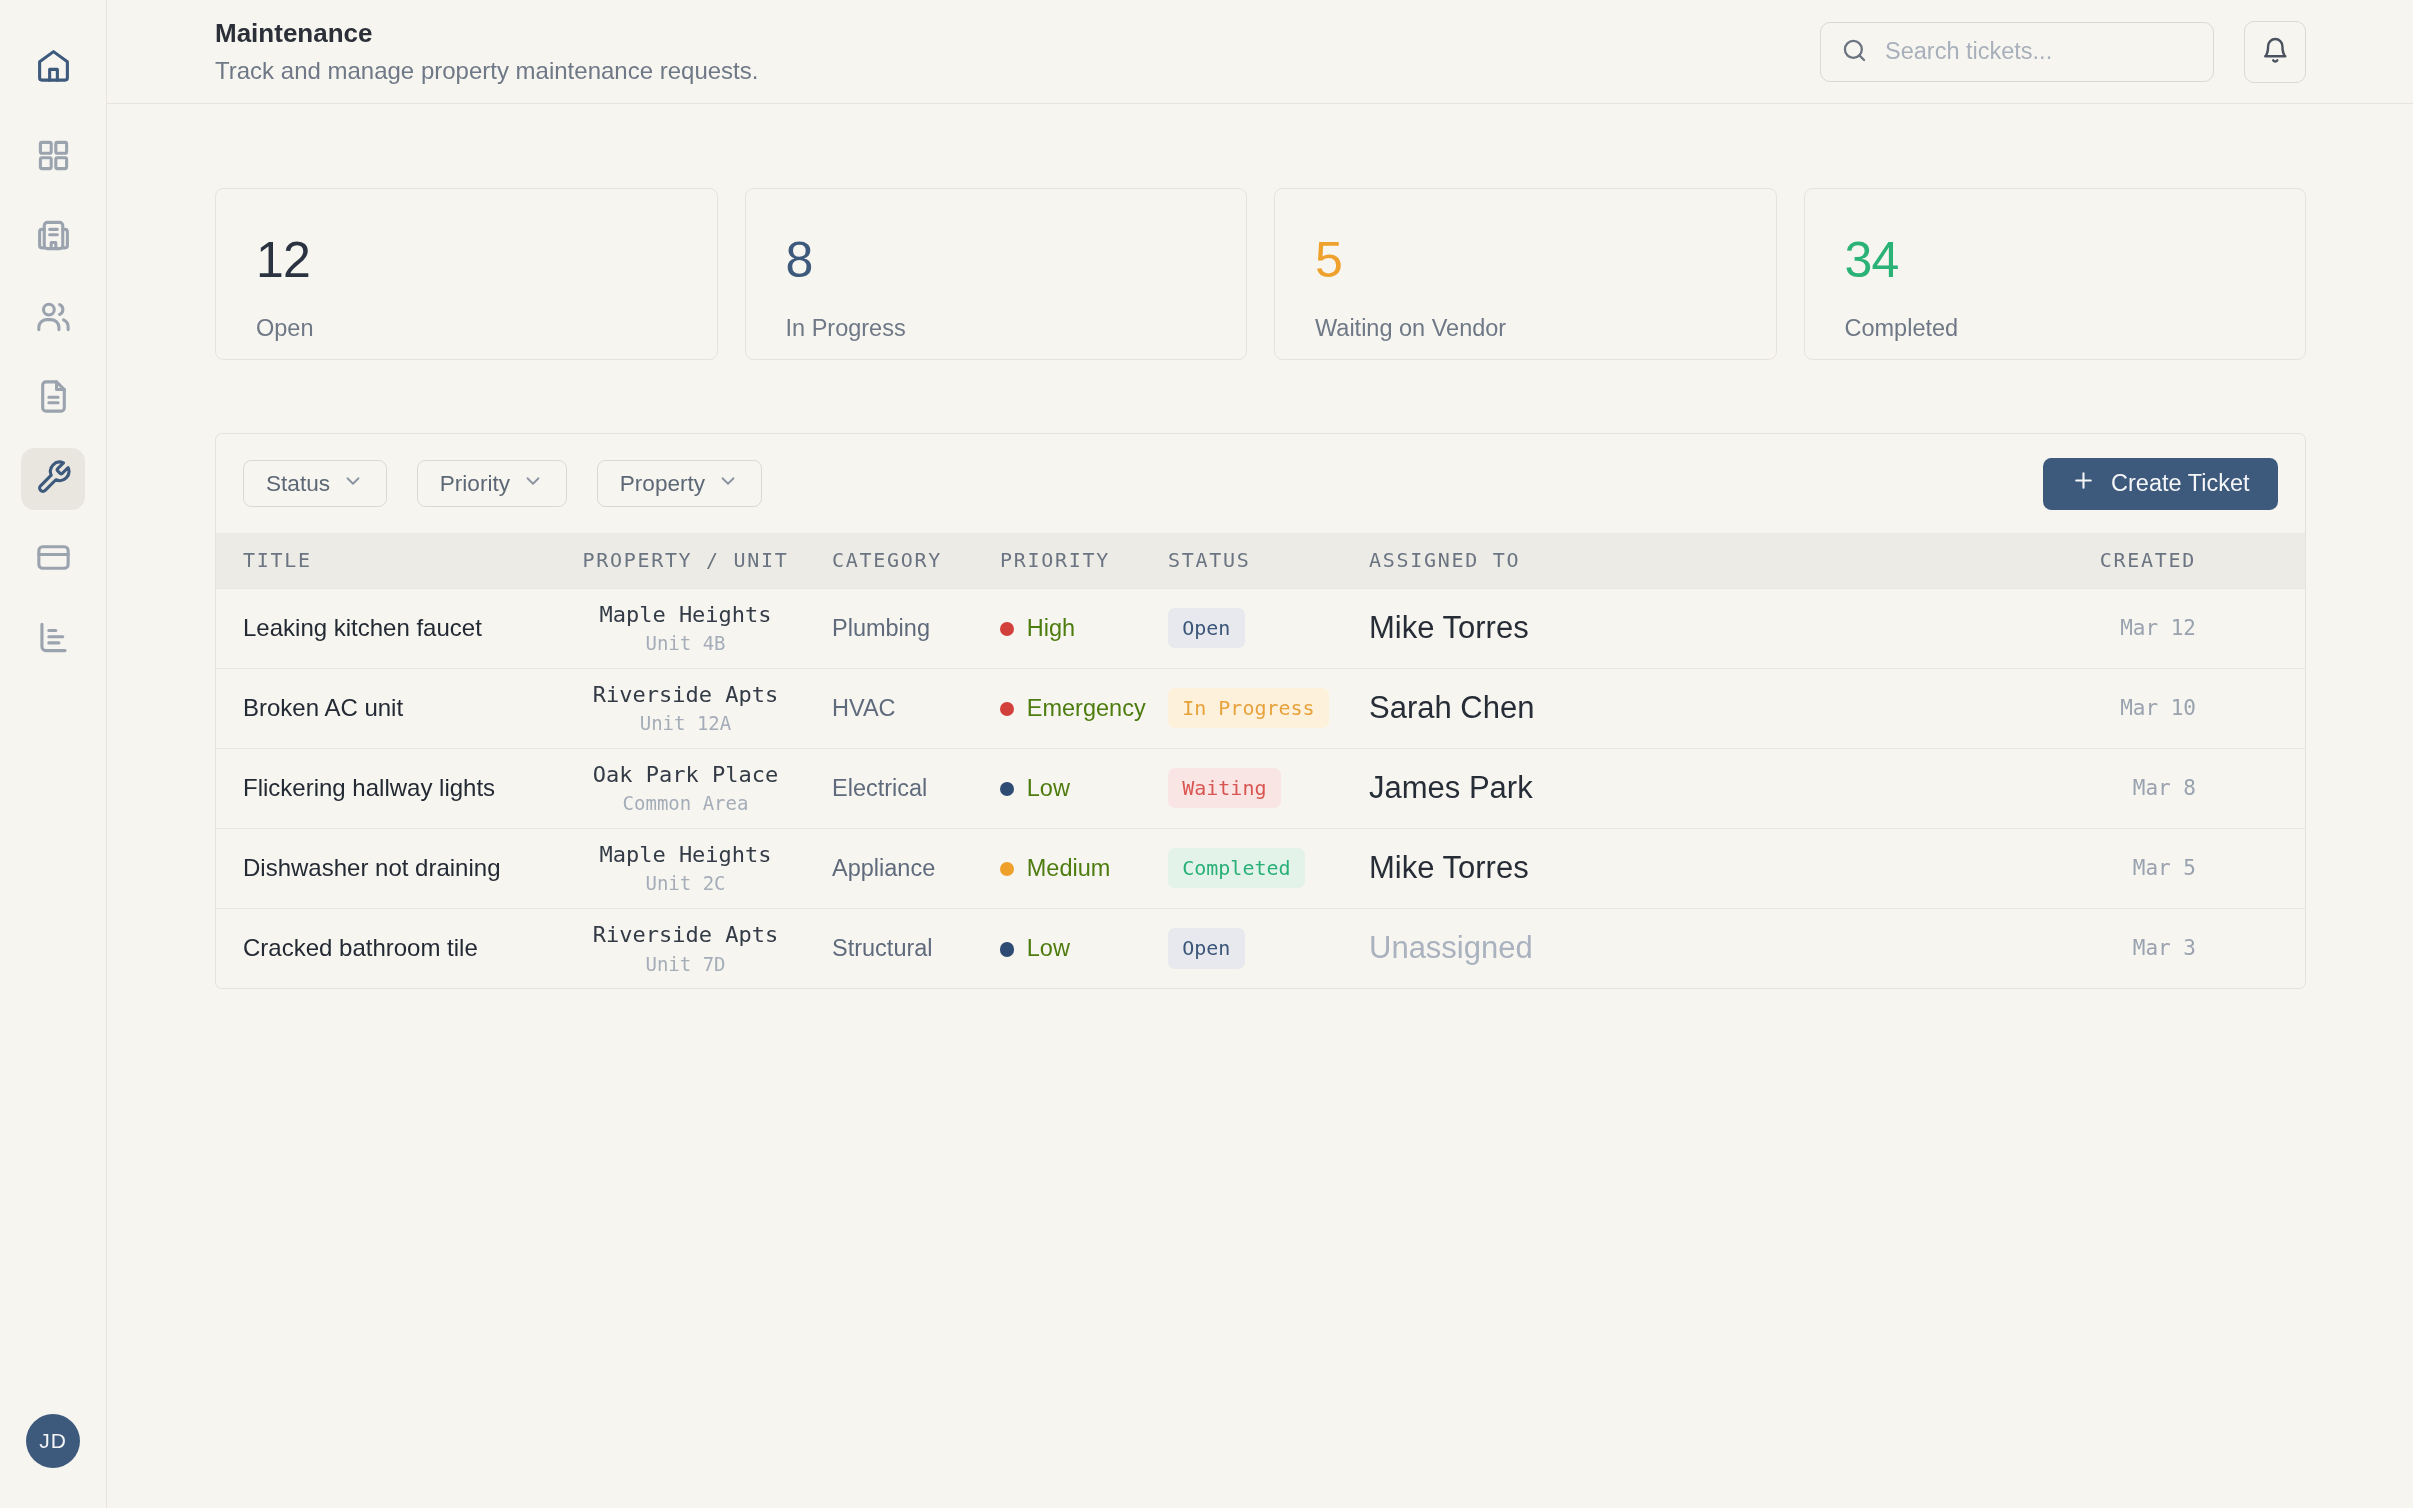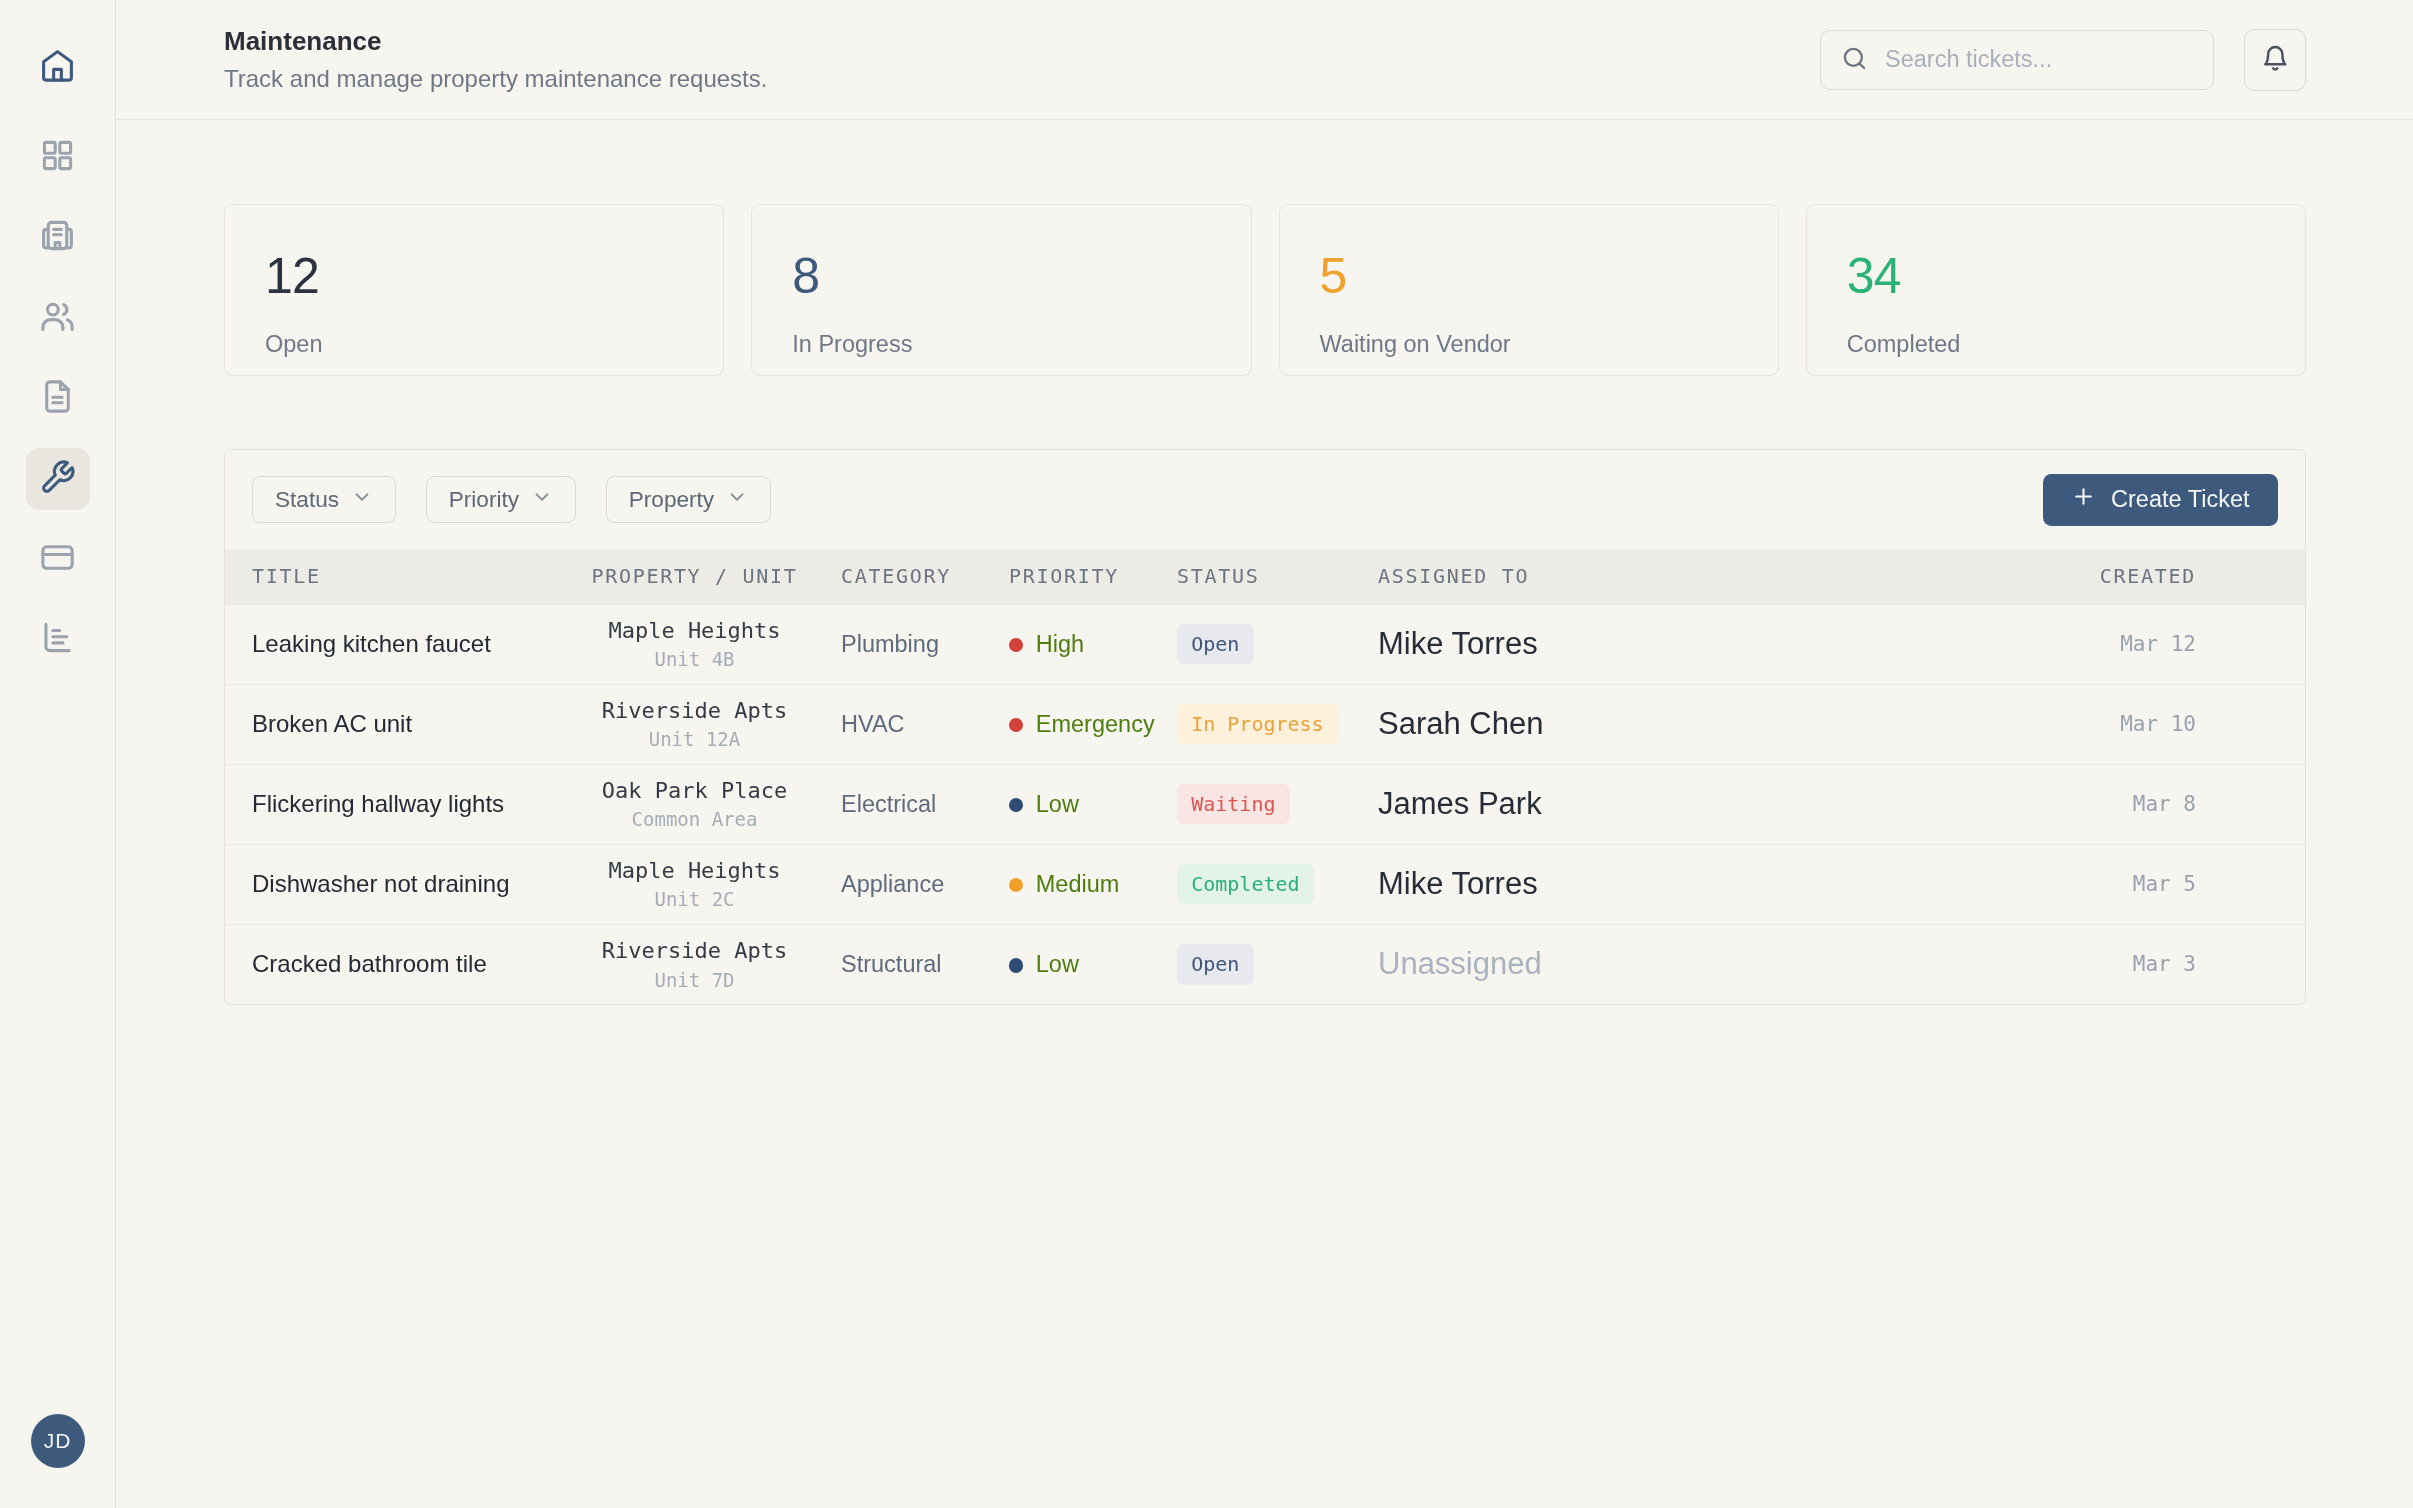--- a/index.html
+++ b/index.html
@@ -6,21 +6,21 @@
   html,body { width:2413px; height:1508px; overflow:hidden; }
   body {
     background:#f7f5f0;
     font-family:"Liberation Sans", sans-serif;
     color:#262c36;
     display:flex;
   }
 
   
   .sidebar {
-    width:116px; height:100%;
+    width:107px; height:100%;
     border-right:1.7px solid #e8e4dc;
     display:flex; flex-direction:column; align-items:center;
     flex-shrink:0;
   }
   .logo-btn {
     margin-top:34px;
     width:62px; height:62px;
     display:flex; align-items:center; justify-content:center;
     color:#3d5a7d;
   }
@@ -37,21 +37,21 @@
     width:54px; height:54px; border-radius:50%;
     background:#3d5a7d; color:#f3f4f6;
     display:flex; align-items:center; justify-content:center;
     font-size:21px; letter-spacing:0.8px; font-weight:500;
     margin-bottom:40px; cursor:pointer;
   }
 
   
   .main { flex:1; display:flex; flex-direction:column; }
   .topbar {
-    height:120px; border-bottom:1.7px solid #e8e4dc;
+    height:104px; border-bottom:1.7px solid #e8e4dc;
     display:flex; align-items:center;
     padding:0 107px 0 108px;
   }
   .page-heading { display:flex; flex-direction:column; gap:8.4px; }
   .page-title { font-size:26px; font-weight:600; color:#2a2f38; }
   .page-subtitle { font-size:24px; color:#6e7886; }
   .topbar-right { margin-left:auto; display:flex; align-items:center; gap:30px; }
   .searchbox {
     width:394px; height:60px;
     border:1.7px solid #ddd9d0; border-radius:10px;

